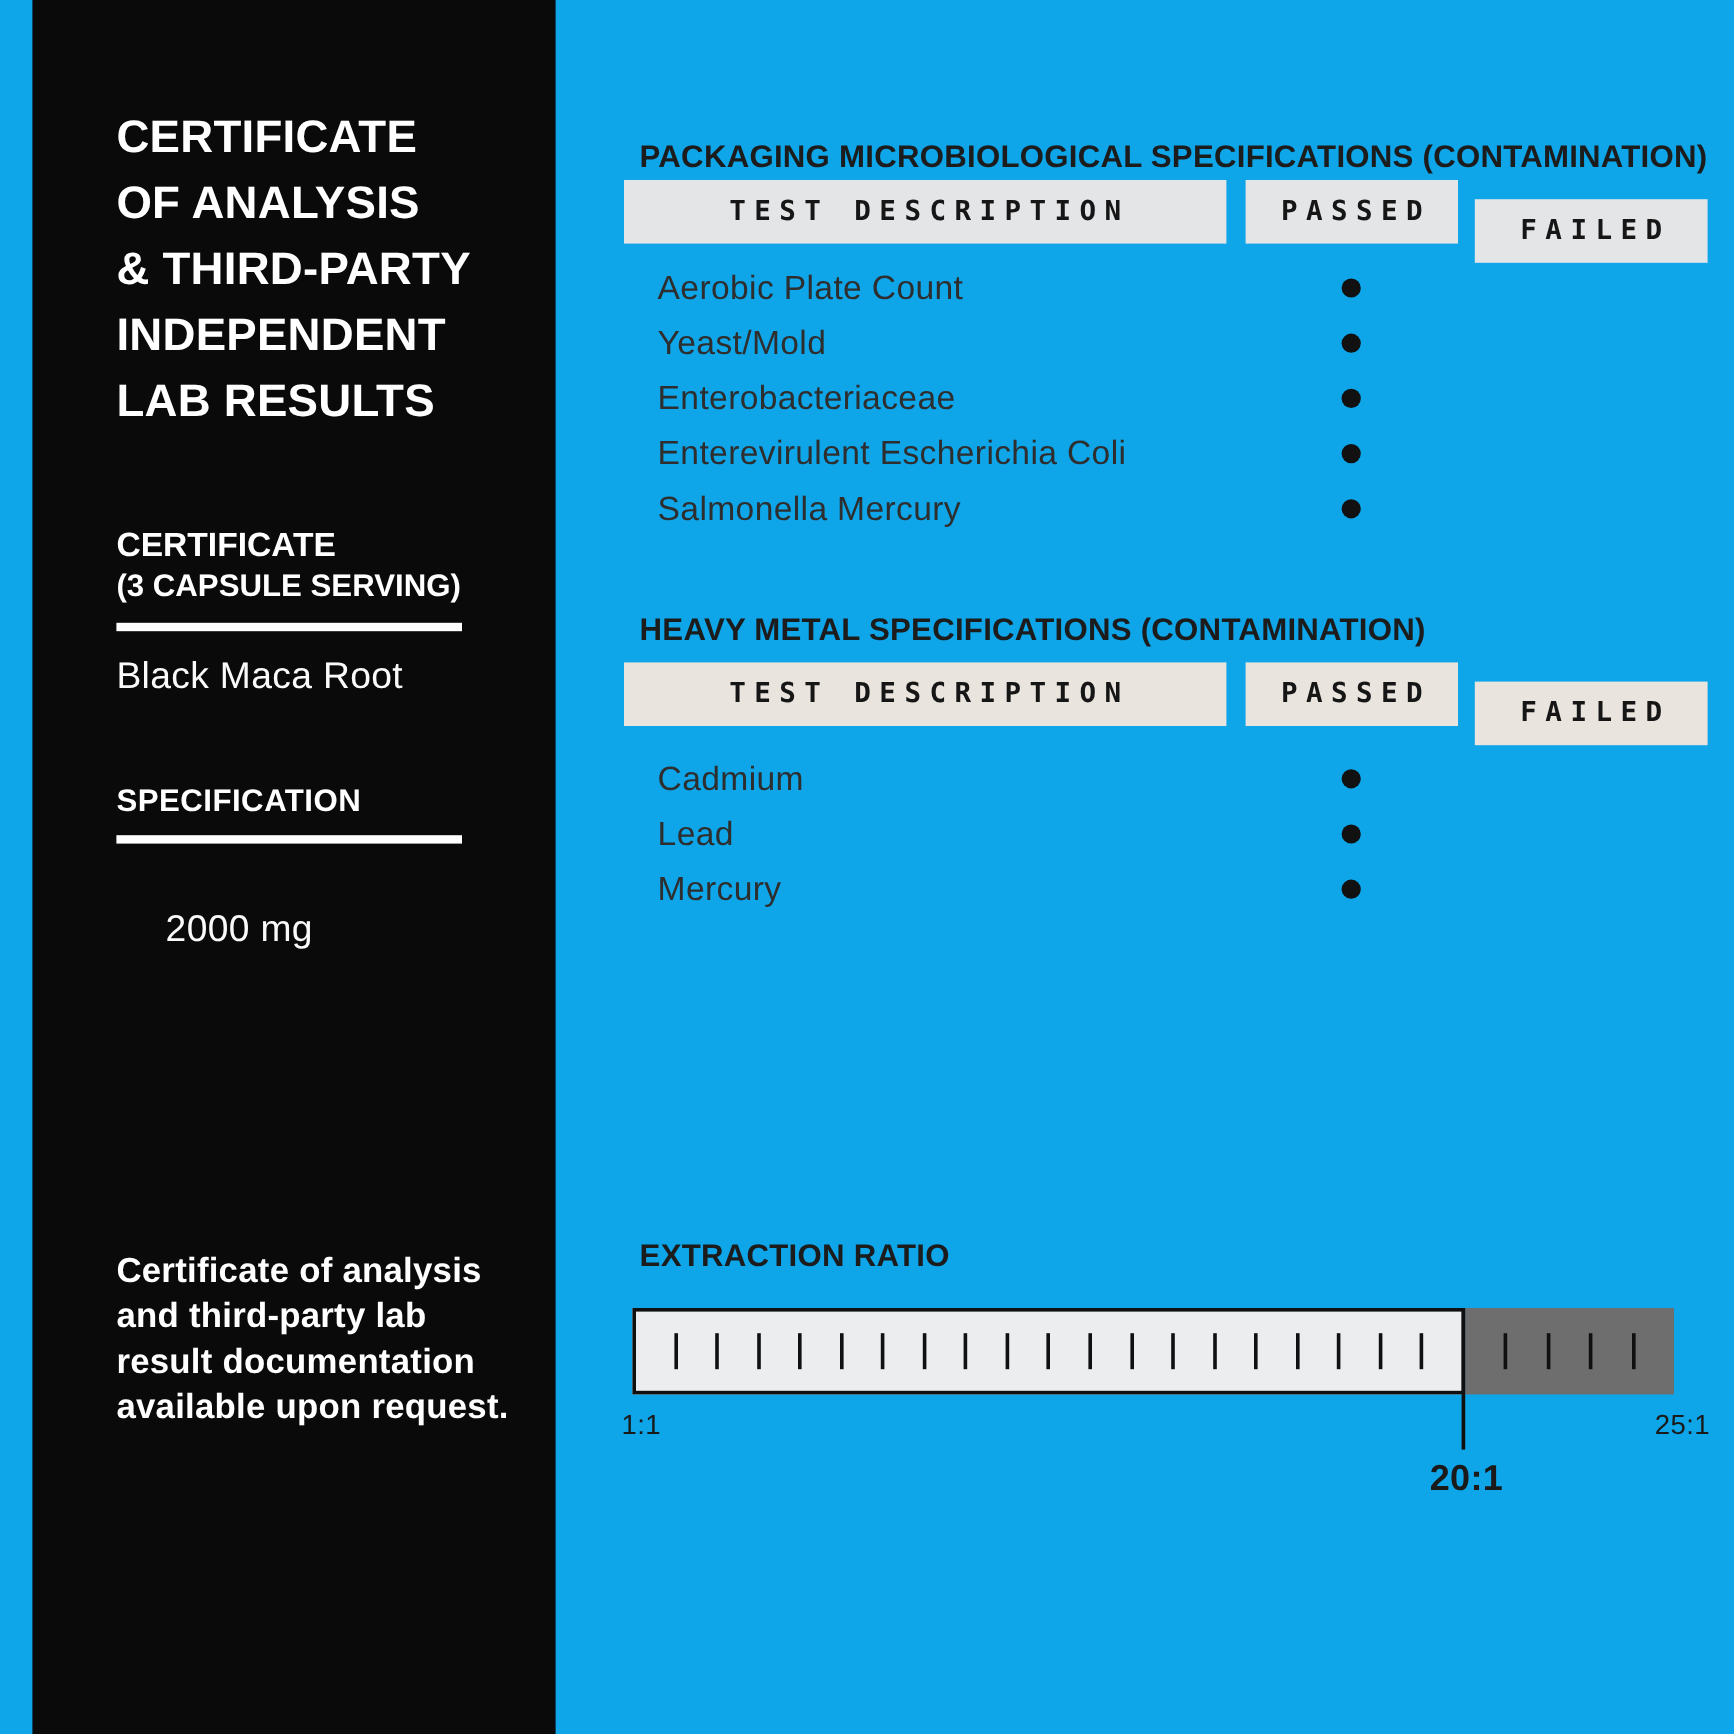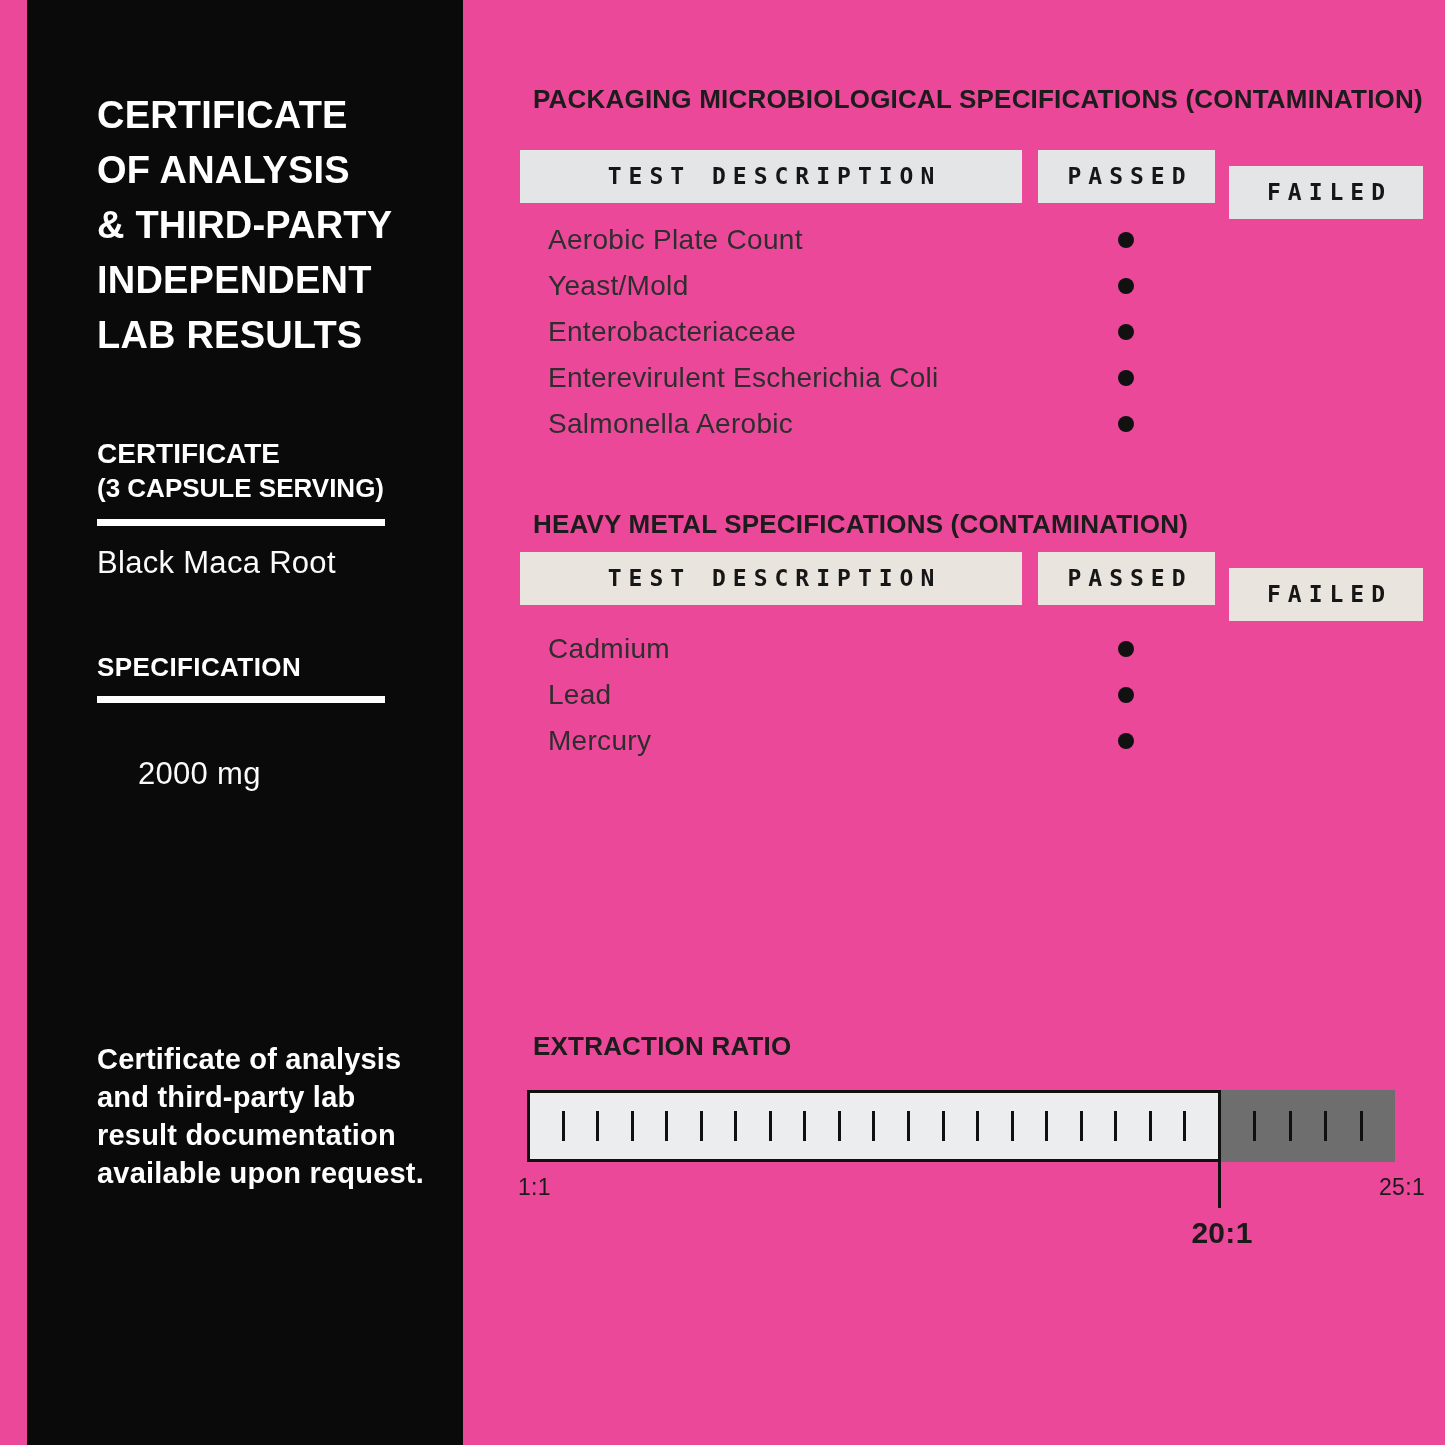--- a/index.html
+++ b/index.html
@@ -1,36 +1,36 @@
 <!DOCTYPE html>
 <html><head>
 <meta charset="utf-8">
 <style>
   html,body{margin:0;padding:0;background:#ffffff;}
   .canvas{
-    position:relative;width:1445px;height:1445px;background:#ec4899;overflow:hidden;
+    position:relative;width:1445px;height:1445px;background:#0ea5e9;overflow:hidden;
     font-family:"Liberation Sans",sans-serif;
   }
   
   .sidebar{position:absolute;left:27px;top:0;width:436px;height:1445px;background:#0a0a0a;color:#ffffff;}
   .sb-title{position:absolute;left:70px;top:88px;font-size:38px;font-weight:bold;line-height:55px;letter-spacing:.2px;}
   .sb-block-label{position:absolute;left:70px;font-weight:bold;}
   .ingredient-label{top:436px;font-size:28px;line-height:35px;}
   .ingredient-label .paren{font-size:26px;}
   .underline{position:absolute;left:70px;width:288px;height:7px;background:#ffffff;}
   .ul-ingredient{top:519px;}
   .sb-value{position:absolute;left:70px;font-size:31px;font-weight:normal;color:#fafafa;letter-spacing:.3px;}
   .val-ingredient{top:545px;}
   .spec-label{top:652px;font-size:26px;letter-spacing:.4px;}
   .ul-spec{top:696px;}
   .val-spec{top:756px;margin-left:41px;}
   .sb-footer{position:absolute;left:70px;top:1040px;font-size:29px;font-weight:bold;line-height:38px;letter-spacing:.2px;}
   
   .r-heading{position:absolute;left:533px;font-size:26px;font-weight:bold;color:#1c1c1c;letter-spacing:.2px;white-space:nowrap;}
-  .h-table1{top:84px;text-align:center;}
+  .h-table1{top:115px;text-align:center;}
   .h-table2{top:509px;}
   .h-ratio{top:1031px;}
   .hdr-cell{
     position:absolute;height:53px;line-height:53px;text-align:center;
     font-family:"DejaVu Sans Mono","Liberation Mono",monospace;
     font-weight:bold;font-size:23px;color:#161616;letter-spacing:7px;text-indent:7px;
   }
   .hdr-t1{background:#e3e5e7;}
   .hdr-t2{background:#e9e4dd;}
   .row1 .hdr-cell{top:150px;}
@@ -122,21 +122,21 @@
       <span class="lbl">Enterobacteriaceae</span>
       <span class="dot dot-passed"></span>
 
     </div>
     <div class="t-row">
       <span class="lbl">Enterevirulent Escherichia Coli</span>
       <span class="dot dot-passed"></span>
 
     </div>
     <div class="t-row">
-      <span class="lbl">Salmonella Aerobic</span>
+      <span class="lbl">Salmonella Mercury</span>
       <span class="dot dot-passed"></span>
 
     </div>
   </div>
 
   <div class="r-heading h-table2">HEAVY METAL SPECIFICATIONS (CONTAMINATION)</div>
 
   <div class="row2">
     <div class="hdr-cell hdr-t2 cell-desc">TEST DESCRIPTION</div>
     <div class="hdr-cell hdr-t2 cell-passed">PASSED</div>

